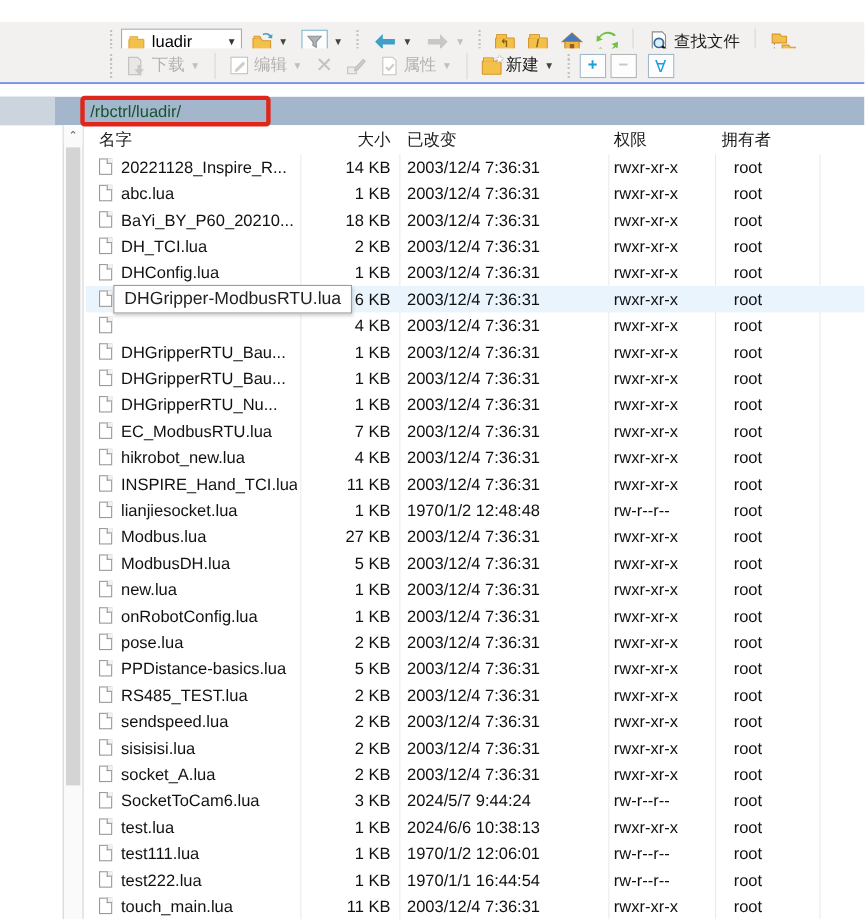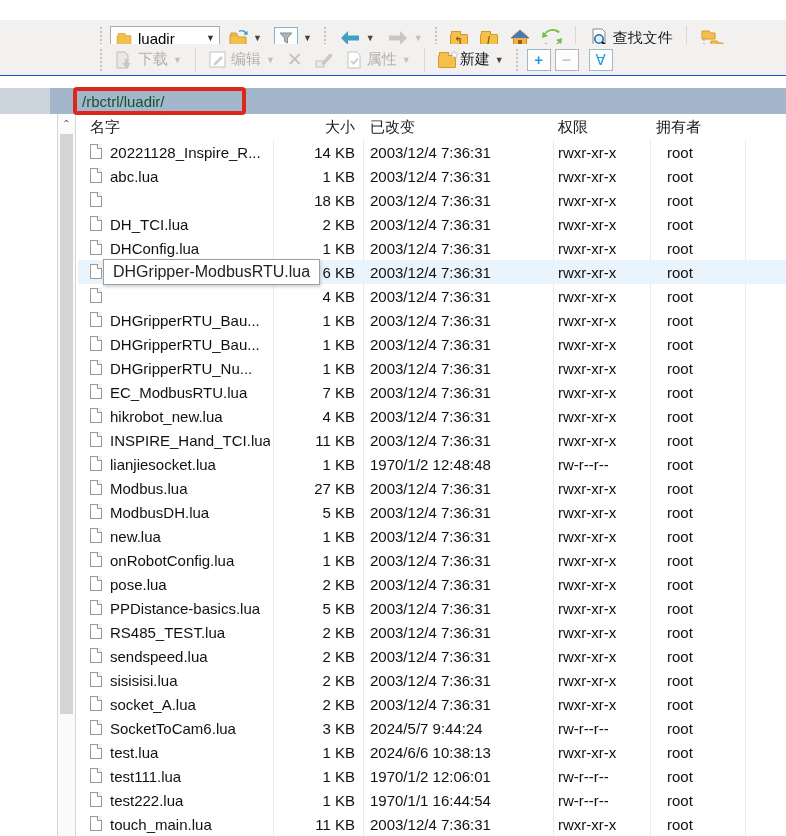--- a/index.html
+++ b/index.html
@@ -316,20 +316,21 @@
           <div class="frow">
             <span class="ficon"></span>
             <div class="fcell c-name">abc.lua</div>
             <div class="fcell c-size">1 KB</div>
             <div class="fcell c-date">2003/12/4 7:36:31</div>
             <div class="fcell c-rights">rwxr-xr-x</div>
             <div class="fcell c-owner">root</div>
           </div>
           <div class="frow">
             <span class="ficon"></span>
+            <div class="fcell c-name">BaYi_BY_P60_20210...</div>
             <div class="fcell c-size">18 KB</div>
             <div class="fcell c-date">2003/12/4 7:36:31</div>
             <div class="fcell c-rights">rwxr-xr-x</div>
             <div class="fcell c-owner">root</div>
           </div>
           <div class="frow">
             <span class="ficon"></span>
             <div class="fcell c-name">DH_TCI.lua</div>
             <div class="fcell c-size">2 KB</div>
             <div class="fcell c-date">2003/12/4 7:36:31</div>

